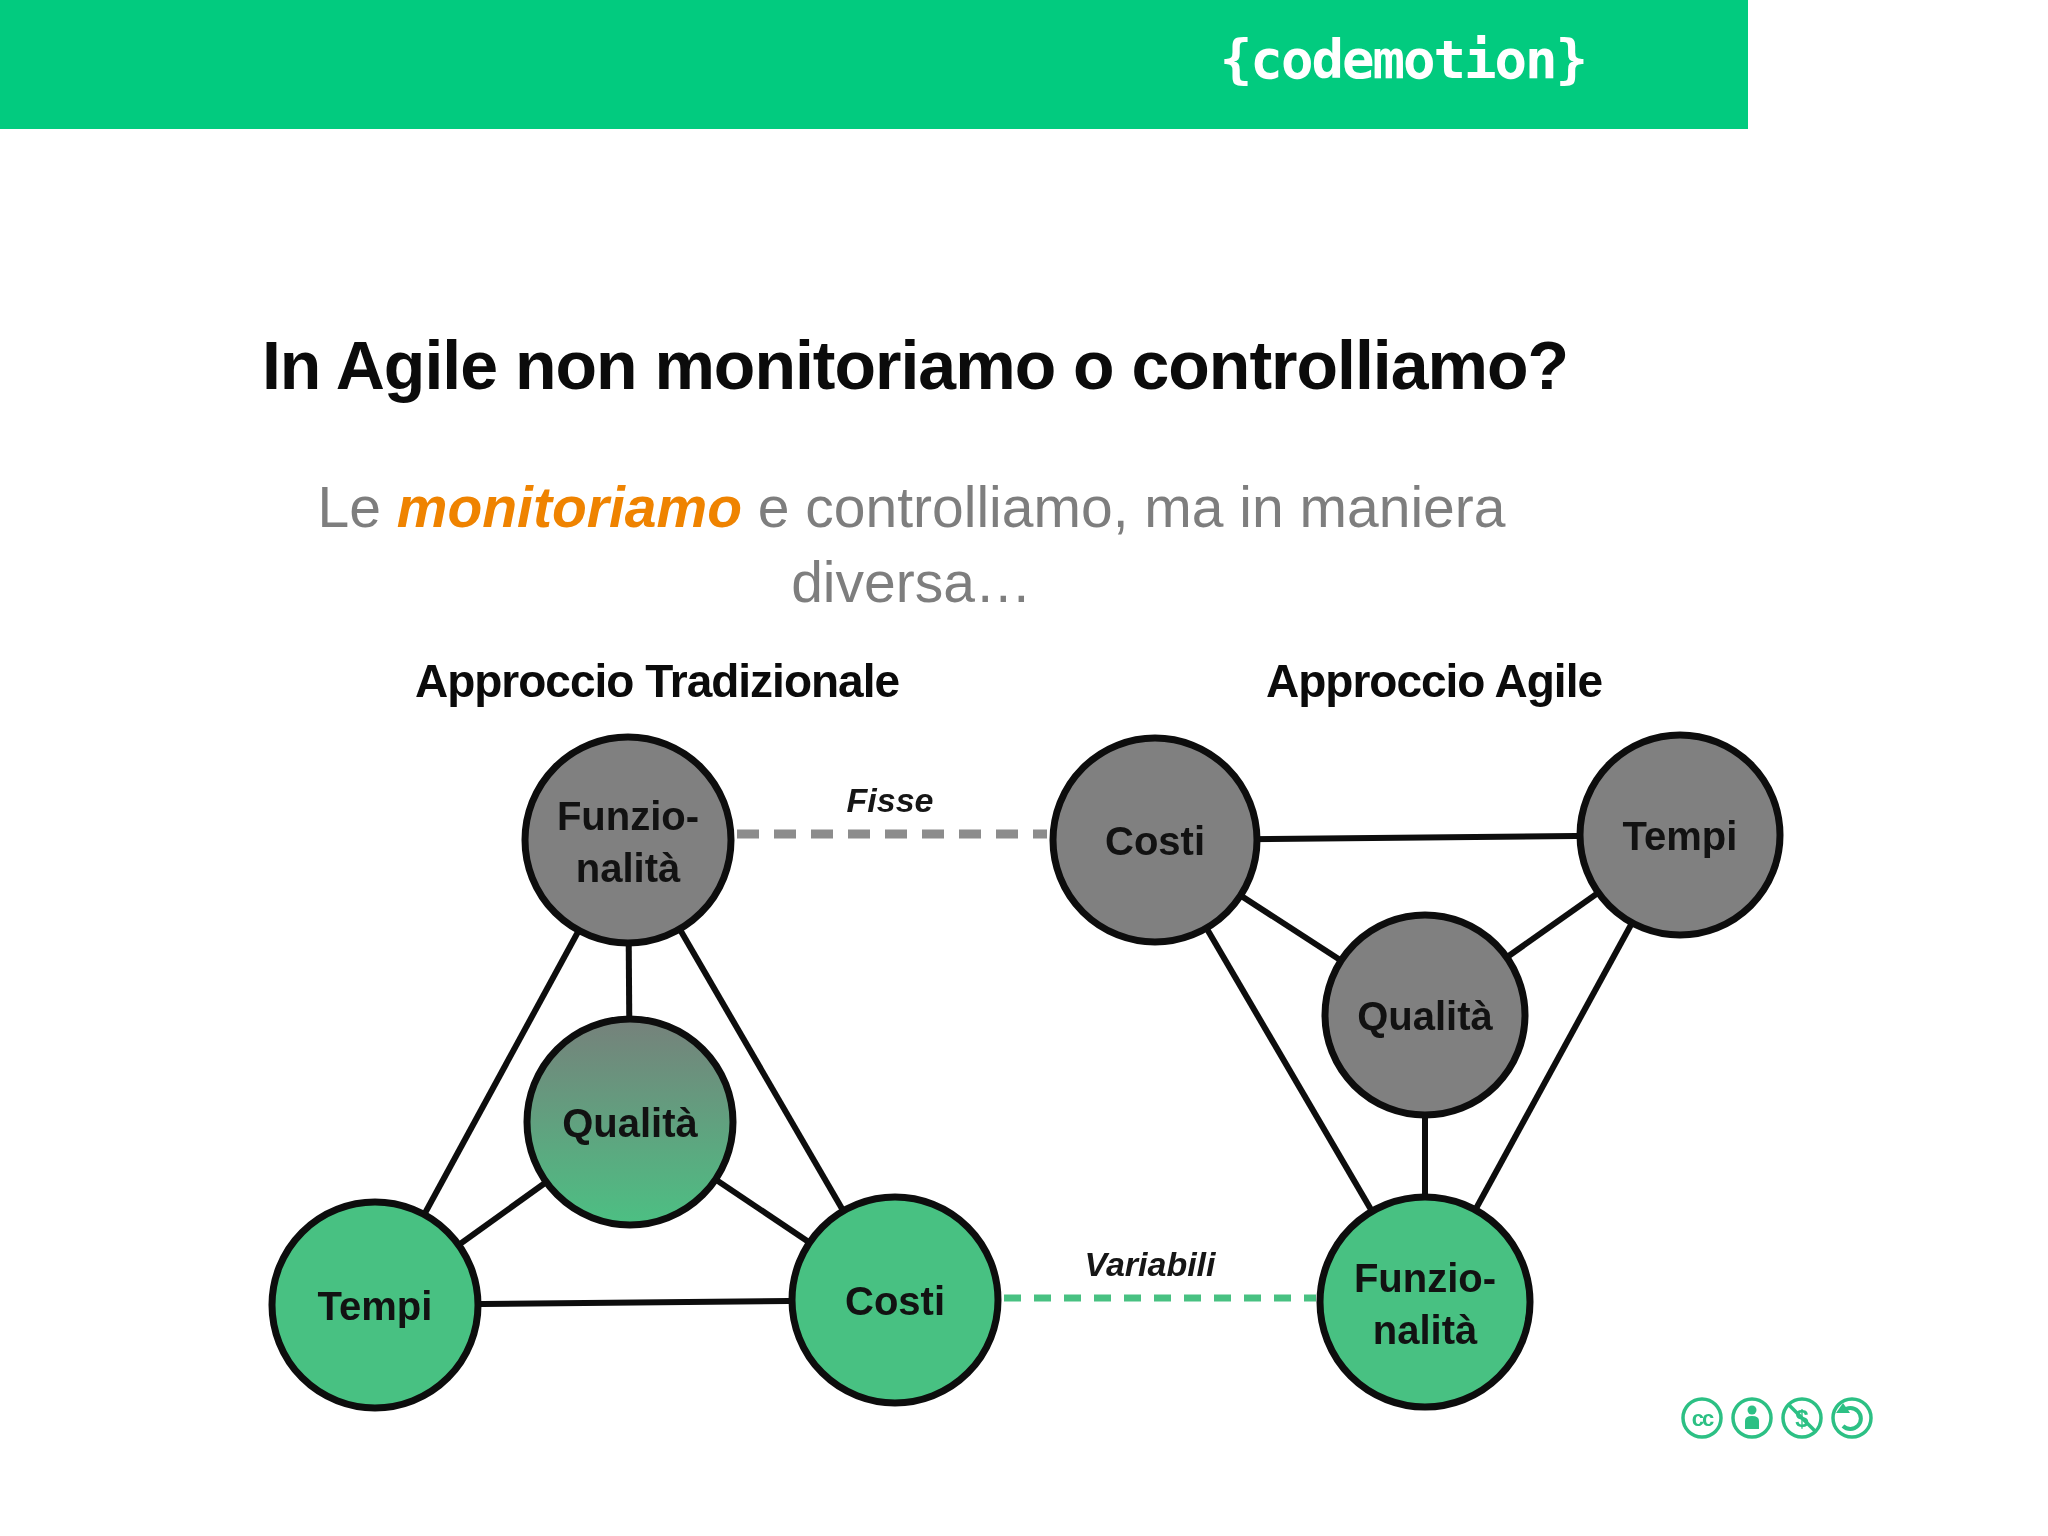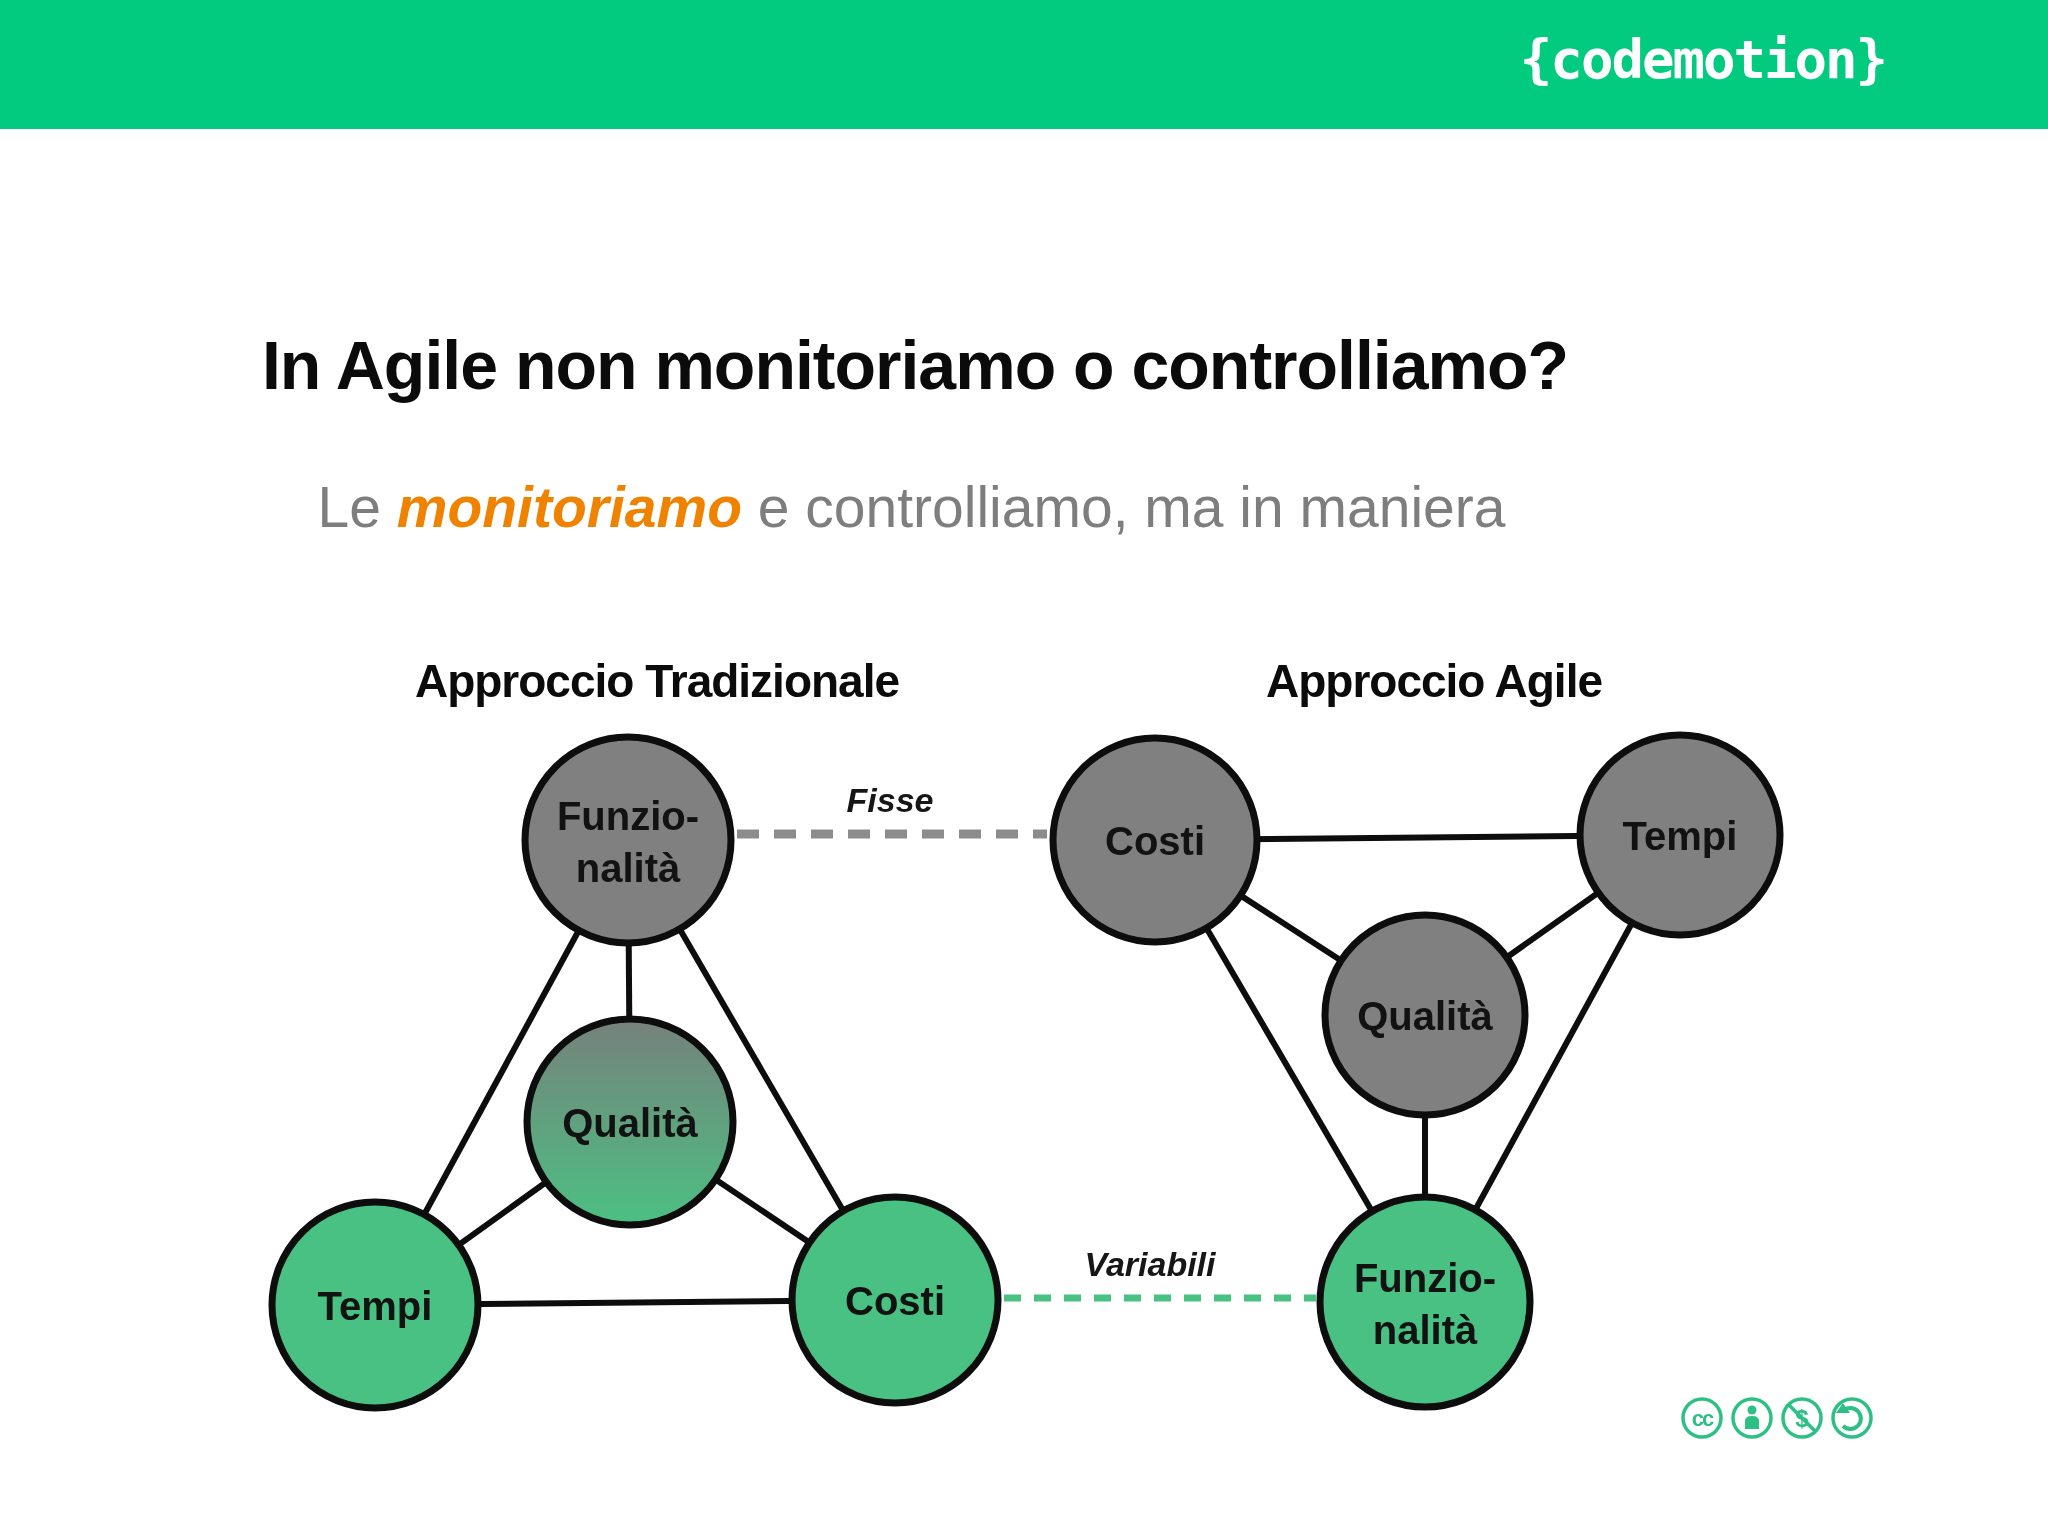--- a/index.html
+++ b/index.html
@@ -7,21 +7,21 @@
     position: relative;
     width: 2048px;
     height: 1536px;
     overflow: hidden;
     background: #ffffff;
     font-family: "Liberation Sans", sans-serif;
   }
   .header-bar {
     position: absolute;
     left: 0; top: 0;
-    width: 2048px; height: 129px;
+    width: 1748px; height: 129px;
     background: #02cb7f;
   }
   .logo {
     position: absolute;
     right: 162px; top: 28px;
     font-family: "DejaVu Sans Mono", monospace;
     font-weight: bold;
     font-size: 54px;
     letter-spacing: -2px;
     color: #ffffff;
@@ -99,21 +99,21 @@
 <body>
 
 <div class="slide">
 
   <header class="header-bar">
     <div class="logo">{codemotion}</div>
   </header>
 
   <h1 class="page-title">In Agile non monitoriamo o controlliamo?</h1>
 
-  <p class="subtitle"><span>Le </span><em class="hl">monitoriamo</em><span> e controlliamo, ma in maniera</span><br></p>
+  <p class="subtitle"><span>Le </span><em class="hl">monitoriamo</em><span> e controlliamo, ma in maniera</span><br><span>diversa…</span></p>
 
   <svg class="diagram" viewBox="0 0 2048 1536">
     <defs>
       <linearGradient id="qgrad" x1="0" y1="0" x2="0" y2="1">
         <stop offset="0" stop-color="#76817b"></stop>
         <stop offset="1" stop-color="#4cc083"></stop>
       </linearGradient>
     </defs>
 
     <text class="section-heading" x="657" y="697">Approccio Tradizionale</text>

